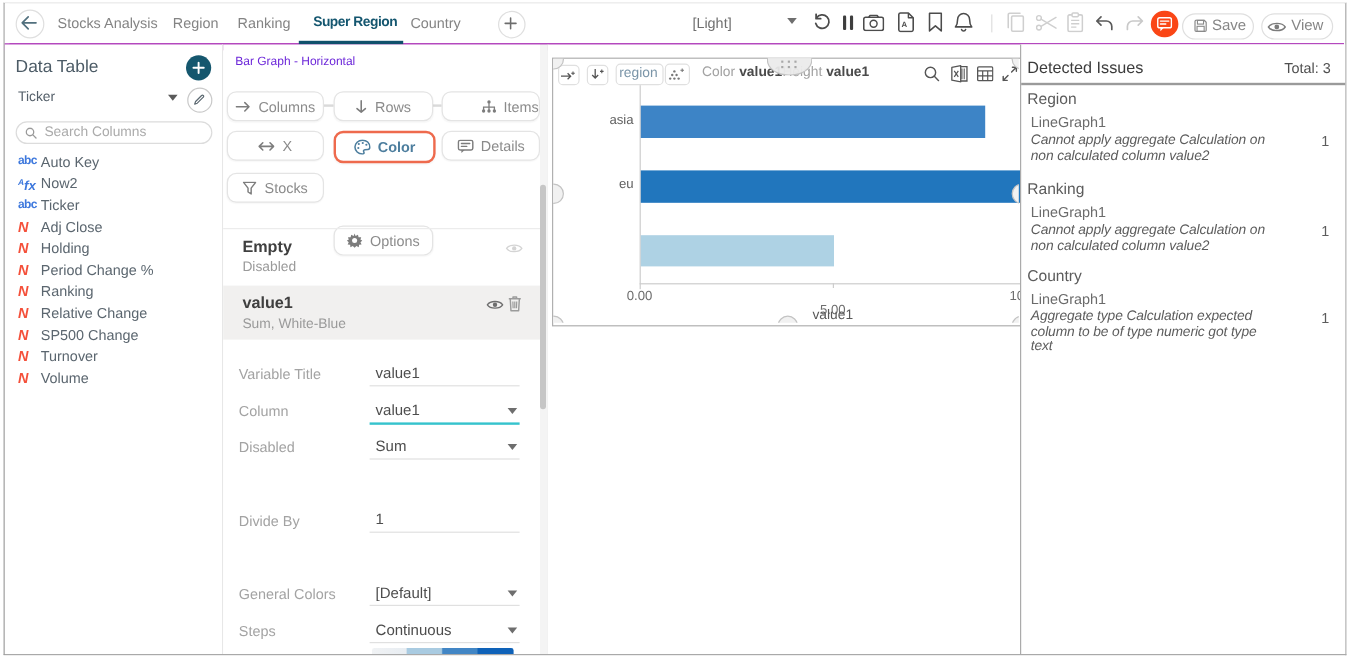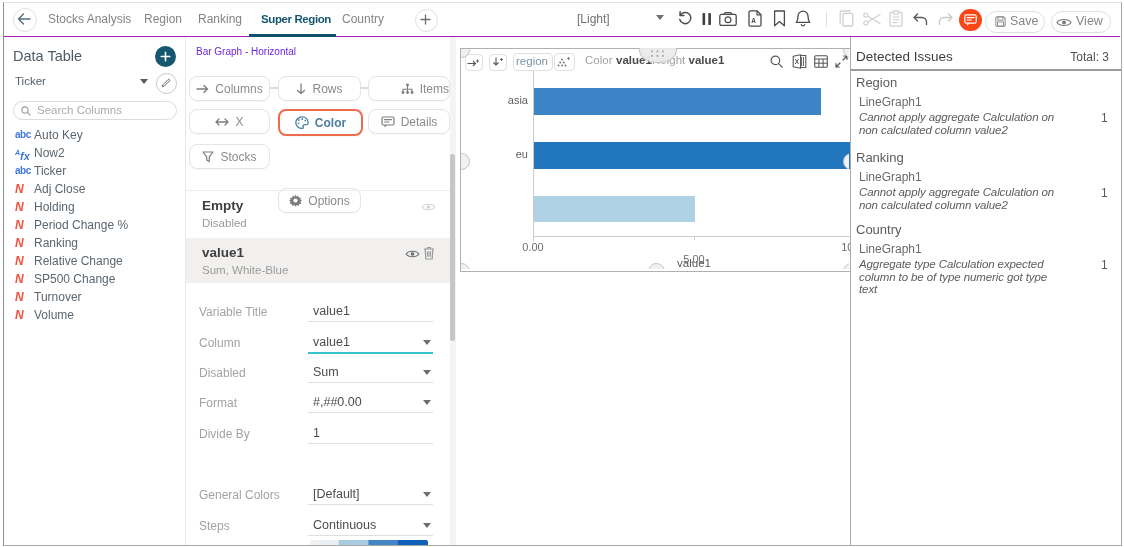--- a/index.html
+++ b/index.html
@@ -311,26 +311,20 @@
     </div>
   <div class="formrow" style="top:295.5px;">
       <span class="lbl">Column</span>
       <span class="val">value1</span>
       <span class="uline" style="border-bottom:2px solid #35c3cd;"></span>
       <span class="caret" style="left:224px;top:7px;"></span>
     </div>
   <div class="formrow" style="top:325.5px;">
       <span class="lbl">Disabled</span>
       <span class="val">Sum</span>
-      <span class="uline"></span>
-      <span class="caret" style="left:224px;top:7px;"></span>
-    </div>
-  <div class="formrow" style="top:356px;">
-      <span class="lbl">Format</span>
-      <span class="val">#,##0.00</span>
       <span class="uline"></span>
       <span class="caret" style="left:224px;top:7px;"></span>
     </div>
   <div class="formrow" style="top:386.5px;">
       <span class="lbl">Divide By</span>
       <span class="val">1</span>
       <span class="uline"></span>
     </div>
   <div class="formrow" style="top:448px;">
       <span class="lbl">General Colors</span>

